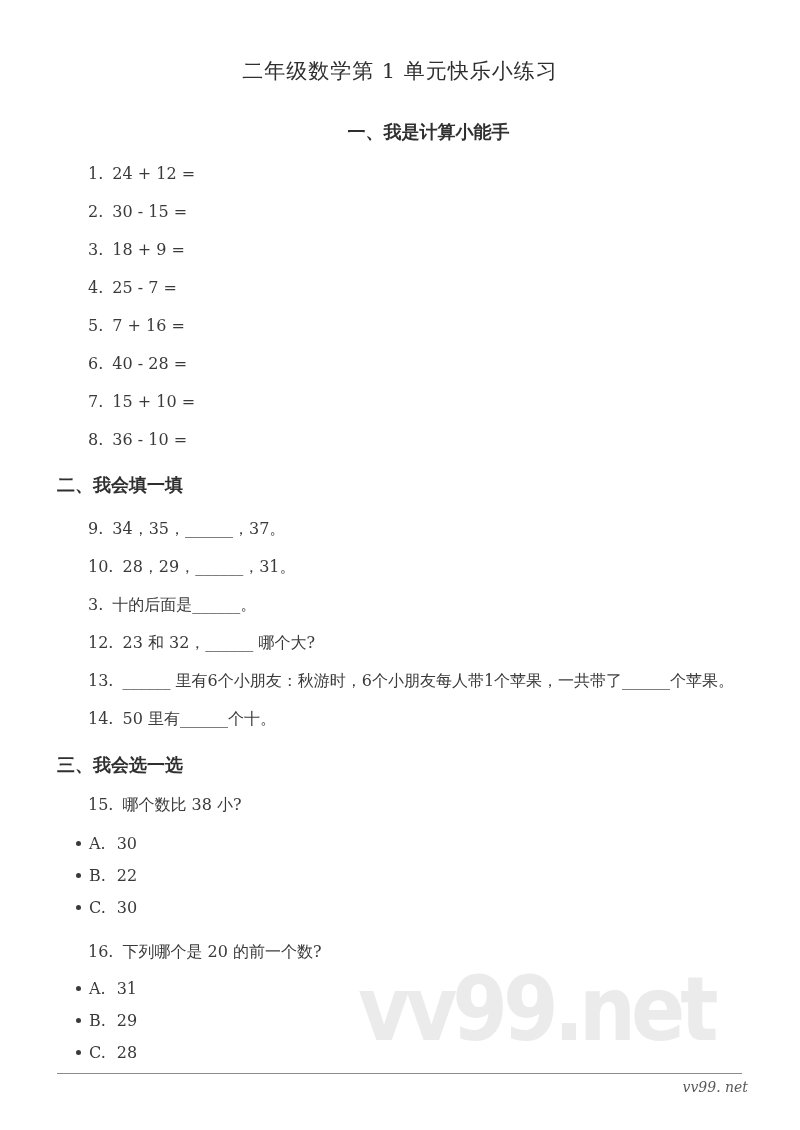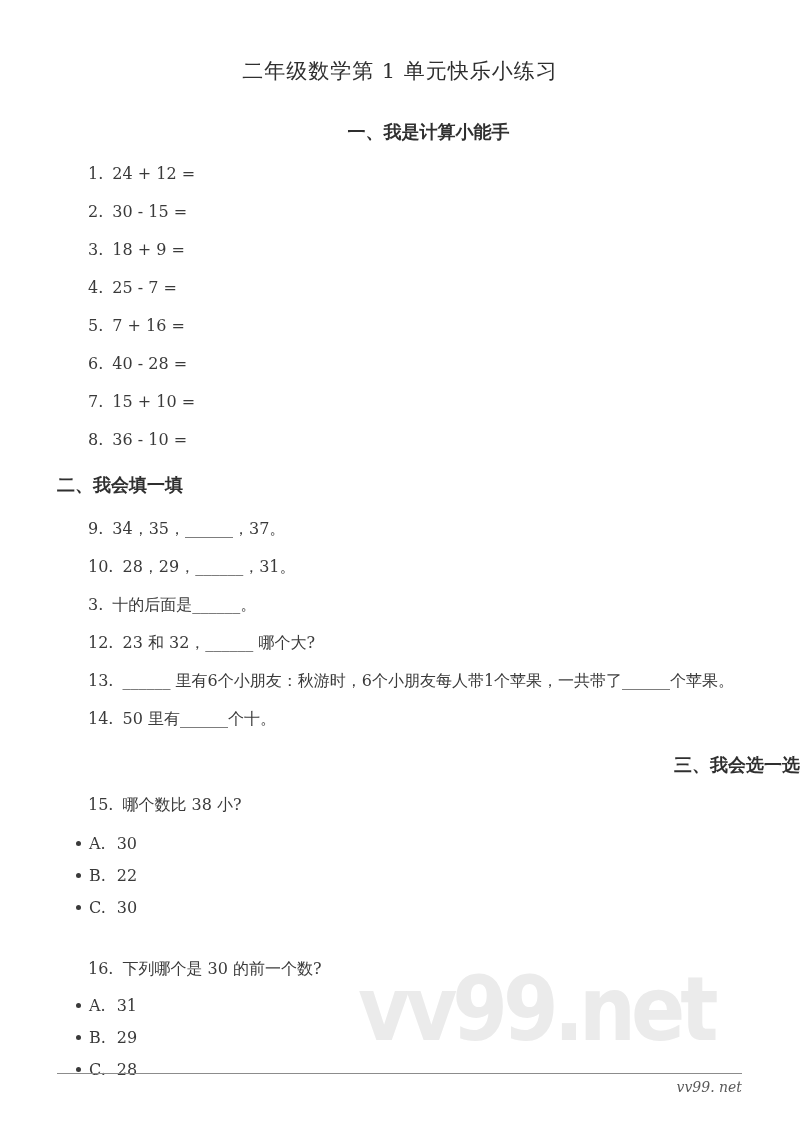--- a/index.html
+++ b/index.html
@@ -25,41 +25,41 @@
   .sec { margin: 0; }
   .sec-heading {
     margin: 0 0 0 57px;
     font-size: 18px;
     line-height: 26px;
     font-weight: 700;
     color: var(--heading, #2f2f2f);
   }
   .sec1 .sec-heading { margin-top: 33px; text-align: center; }
   .sec2 .sec-heading { margin-top: 22px; }
-  .sec3 .sec-heading { margin-top: 23px; text-align: right; }
+  .sec3 .sec-heading { margin-top: 23px; }
   .items { margin-top: 18px; }
   .sec2 .items { margin-top: 20px; }
   .item {
     display: flex;
     margin-left: 88px;
     margin-bottom: 17px;
     font-size: 16px;
     line-height: 21px;
     white-space: nowrap;
   }
   .item .num { margin-right: 9px; }
   .qline {
     display: flex;
     margin-left: 88px;
     font-size: 16px;
     line-height: 21px;
     white-space: nowrap;
   }
   .q15 .qline { margin-top: 16px; }
-  .q16 .qline { margin-top: 40px; }
+  .q16 .qline { margin-top: 23px; }
   .choices { margin-top: 18px; }
   .q16 .choices { margin-top: 16px; }
   .choice {
     display: flex;
     align-items: center;
     margin-left: 76px;
     margin-bottom: 11px;
     font-size: 16px;
     line-height: 21px;
     white-space: nowrap;
@@ -92,21 +92,21 @@
     position: absolute;
     left: 57px;
     top: 1073px;
     width: 685px;
     height: 0;
     border-top: 1px solid var(--rule, #8c8c8c);
   }
   .footer {
     position: absolute;
     top: 1078px;
-    right: 58px;
+    right: 52px;
     font-style: italic;
     font-size: 14px;
     line-height: 18px;
     color: var(--footer, #5a5a5a);
   }
 </style>
 </head>
 <body>
 
 <div class="doc">
@@ -206,21 +206,21 @@
           <span class="bullet"></span>
           <span class="clabel">C.</span>
           <span class="cval">30</span>
         </div>
       </div>
     </div>
 
     <div class="question q16">
       <div class="qline">
         <span class="num" style="margin-right:9px;">16.</span>
-        <span class="txt">下列哪个是 30 的前一个数?</span>
+        <span class="txt">下列哪个是 20 的前一个数?</span>
       </div>
       <div class="choices">
         <div class="choice">
           <span class="bullet"></span>
           <span class="clabel">A.</span>
           <span class="cval">31</span>
         </div>
         <div class="choice">
           <span class="bullet"></span>
           <span class="clabel">B.</span>

